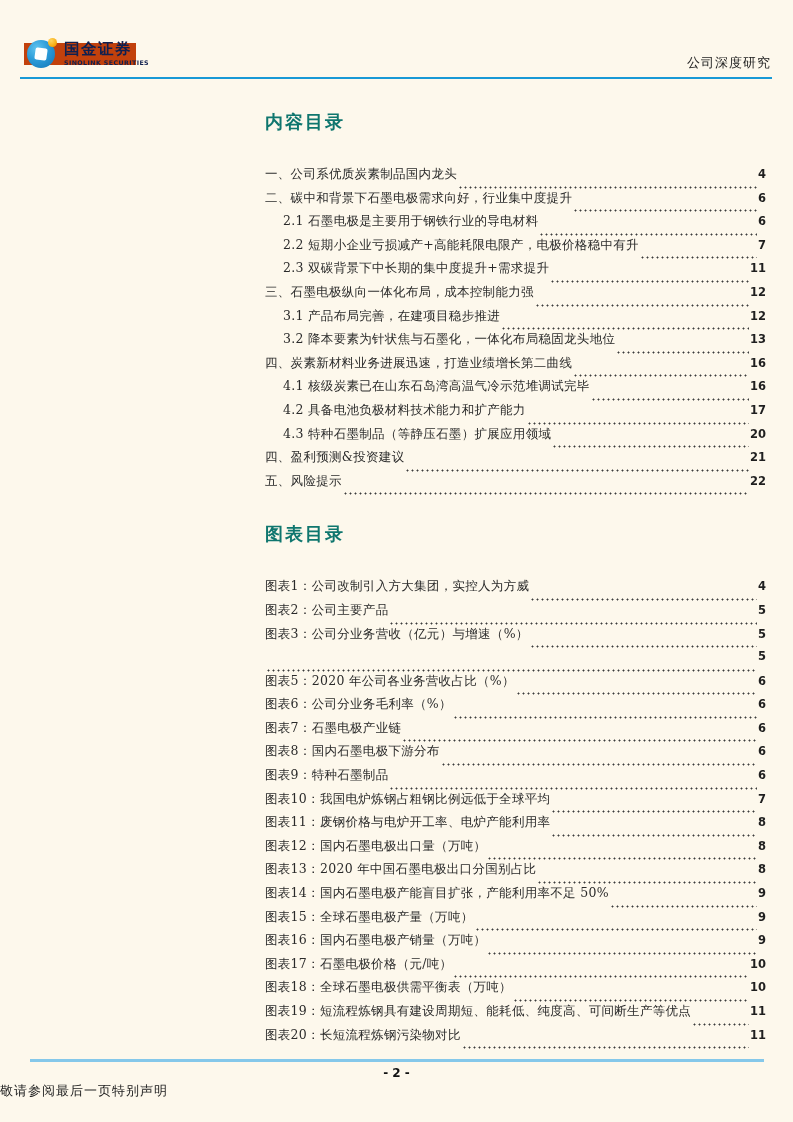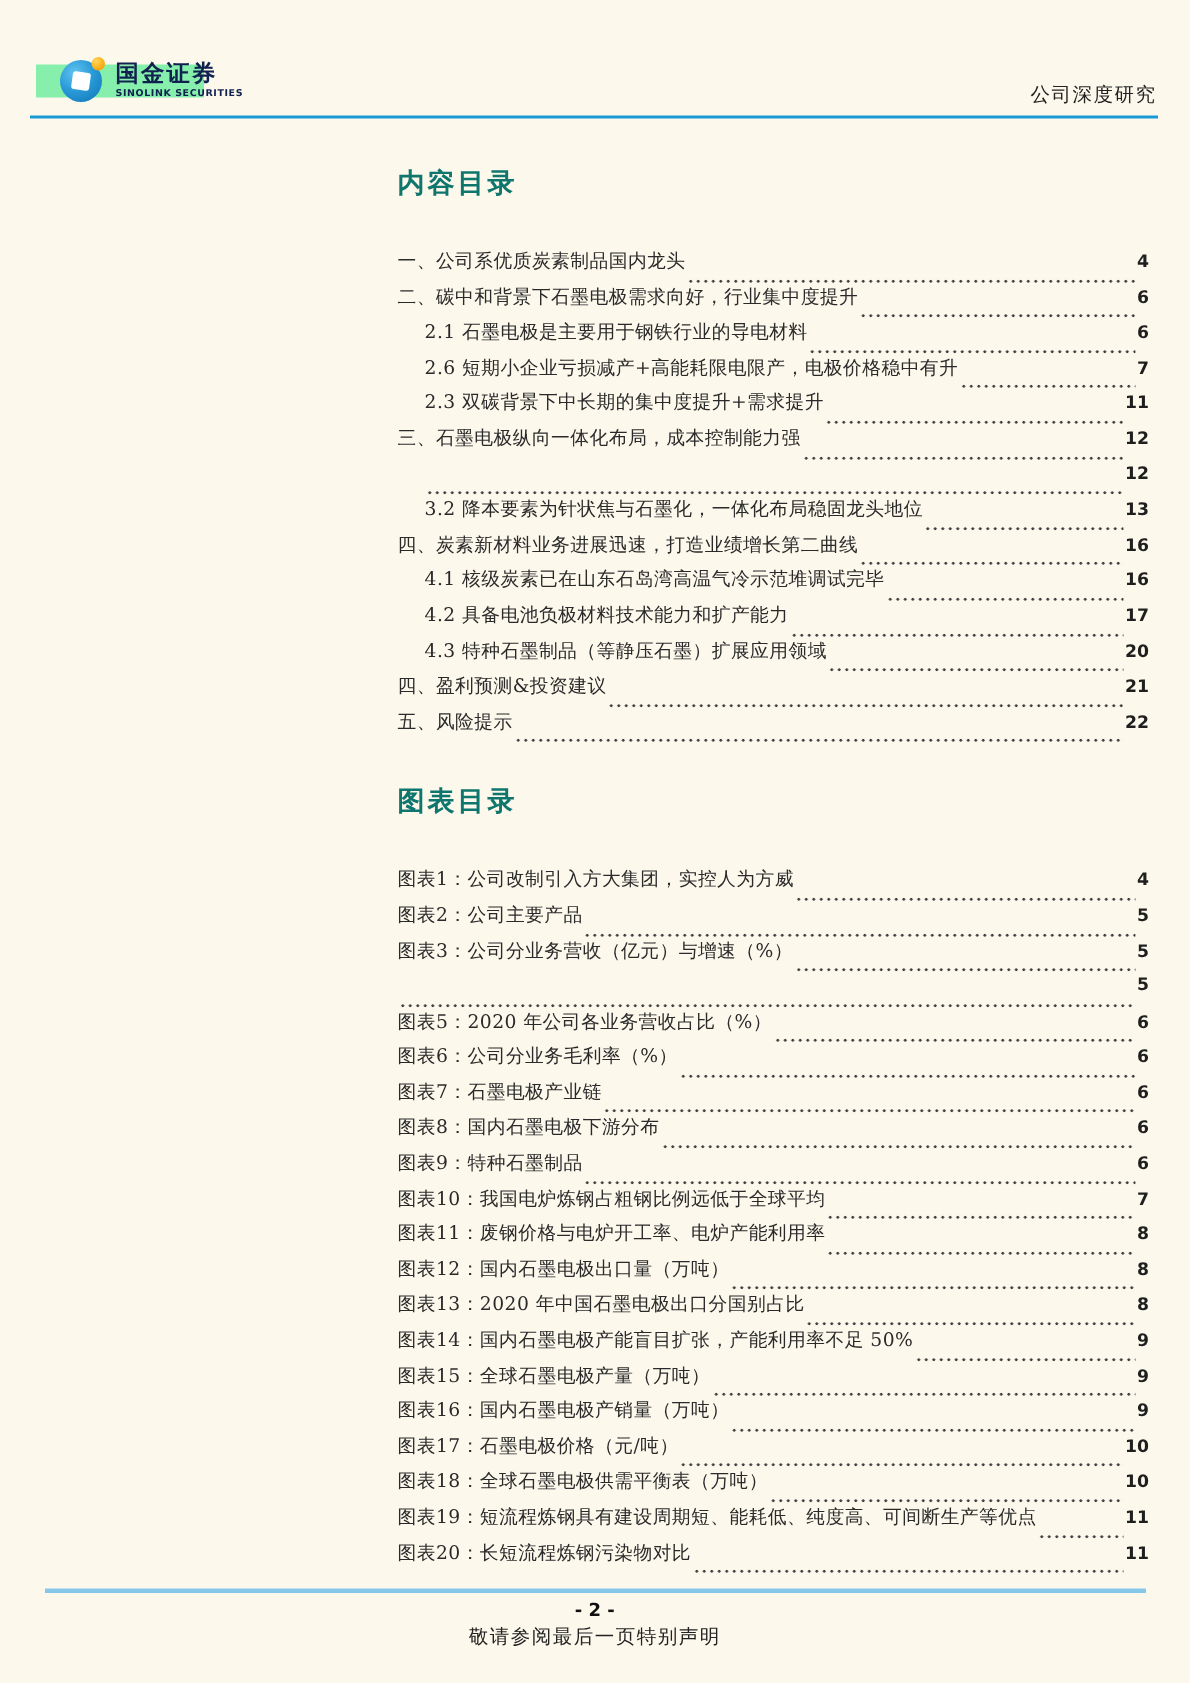--- a/index.html
+++ b/index.html
@@ -9,23 +9,23 @@
     font-family:"DejaVu Serif","Liberation Serif",serif;
     color:#2a2a2a;
     overflow:hidden;
   }
   .page{position:relative;width:793px;height:1122px;}
 
   
   .logo-box{
     position:absolute;left:24px;top:43px;
     width:112px;height:22px;
-    background:#86efac;
+    background:#c2410c;
     display:flex;align-items:center;gap:5px;
-    padding:1px 16px;box-sizing:border-box;
+    padding:1px 3px;box-sizing:border-box;
   }
   .logo-icon{position:relative;width:32px;height:32px;flex:0 0 auto;}
   .logo-circle{
     position:absolute;left:0;top:2px;width:28px;height:28px;border-radius:50%;
     background:radial-gradient(circle at 35% 30%, #5fc4ef 0%, #2a9ad8 45%, #1173b4 100%);
   }
   .logo-square{
     position:absolute;left:8px;top:10px;width:12px;height:12px;
     background:#ffffff;border-radius:2px;transform:rotate(8deg);
   }
@@ -81,21 +81,21 @@
   .footer-rule{
     position:absolute;left:30px;top:1059px;width:734px;height:3px;
     background:#85C8EA;
   }
   .footer-page{
     position:absolute;left:0;top:1066px;width:793px;text-align:center;
     font-family:"DejaVu Sans","Liberation Sans",sans-serif;
     font-weight:700;font-size:12px;color:#111;
   }
   .footer-disclaimer{
-    position:absolute;left:0;top:1082px;width:793px;text-align:center;
+    position:absolute;left:0;top:1082px;width:793px;
     font-size:13px;color:#222;letter-spacing:1px;
   }
 </style>
 </head>
 <body>
 
 <div class="page">
 
   <div class="logo-box">
     <span class="logo-icon">
@@ -125,35 +125,36 @@
           <span class="toc-text">二、碳中和背景下石墨电极需求向好，行业集中度提升</span>
           <span class="leader"></span>
           <span class="toc-page">6</span>
         </div>
       <div class="toc-row lvl2">
           <span class="toc-text">2.1 石墨电极是主要用于钢铁行业的导电材料</span>
           <span class="leader"></span>
           <span class="toc-page">6</span>
         </div>
       <div class="toc-row lvl2">
-          <span class="toc-text">2.6 短期小企业亏损减产+高能耗限电限产，电极价格稳中有升</span>
+          <span class="toc-text">2.2 短期小企业亏损减产+高能耗限电限产，电极价格稳中有升</span>
           <span class="leader"></span>
           <span class="toc-page">7</span>
         </div>
       <div class="toc-row lvl2">
           <span class="toc-text">2.3 双碳背景下中长期的集中度提升+需求提升</span>
           <span class="leader"></span>
           <span class="toc-page">11</span>
         </div>
       <div class="toc-row lvl1">
           <span class="toc-text">三、石墨电极纵向一体化布局，成本控制能力强</span>
           <span class="leader"></span>
           <span class="toc-page">12</span>
         </div>
       <div class="toc-row lvl2">
+          <span class="toc-text">3.1 产品布局完善，在建项目稳步推进</span>
           <span class="leader"></span>
           <span class="toc-page">12</span>
         </div>
       <div class="toc-row lvl2">
           <span class="toc-text">3.2 降本要素为针状焦与石墨化，一体化布局稳固龙头地位</span>
           <span class="leader"></span>
           <span class="toc-page">13</span>
         </div>
       <div class="toc-row lvl1">
           <span class="toc-text">四、炭素新材料业务进展迅速，打造业绩增长第二曲线</span>

